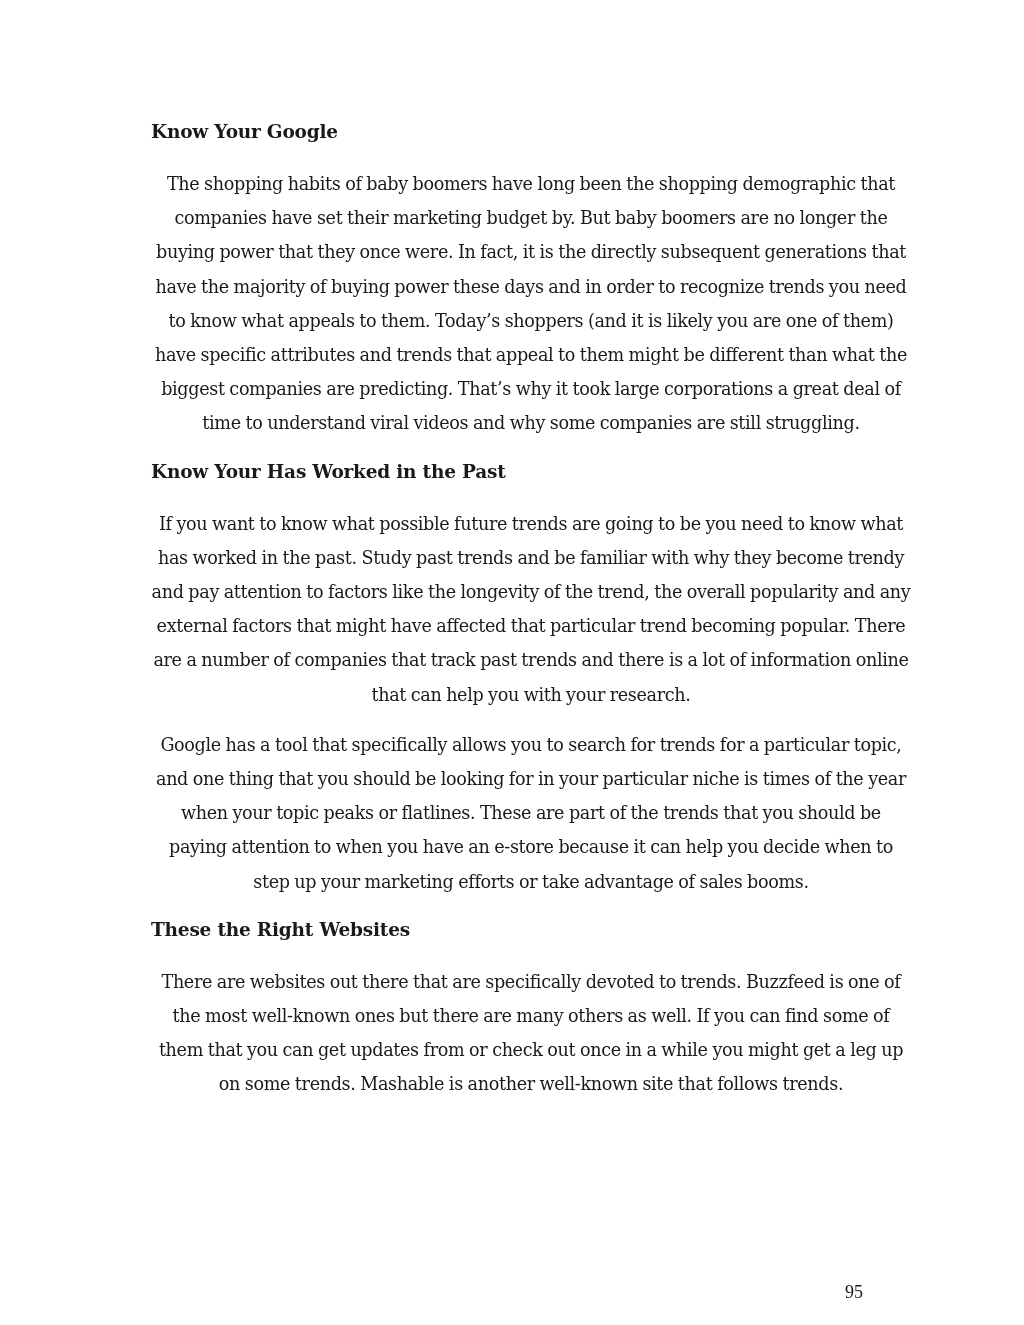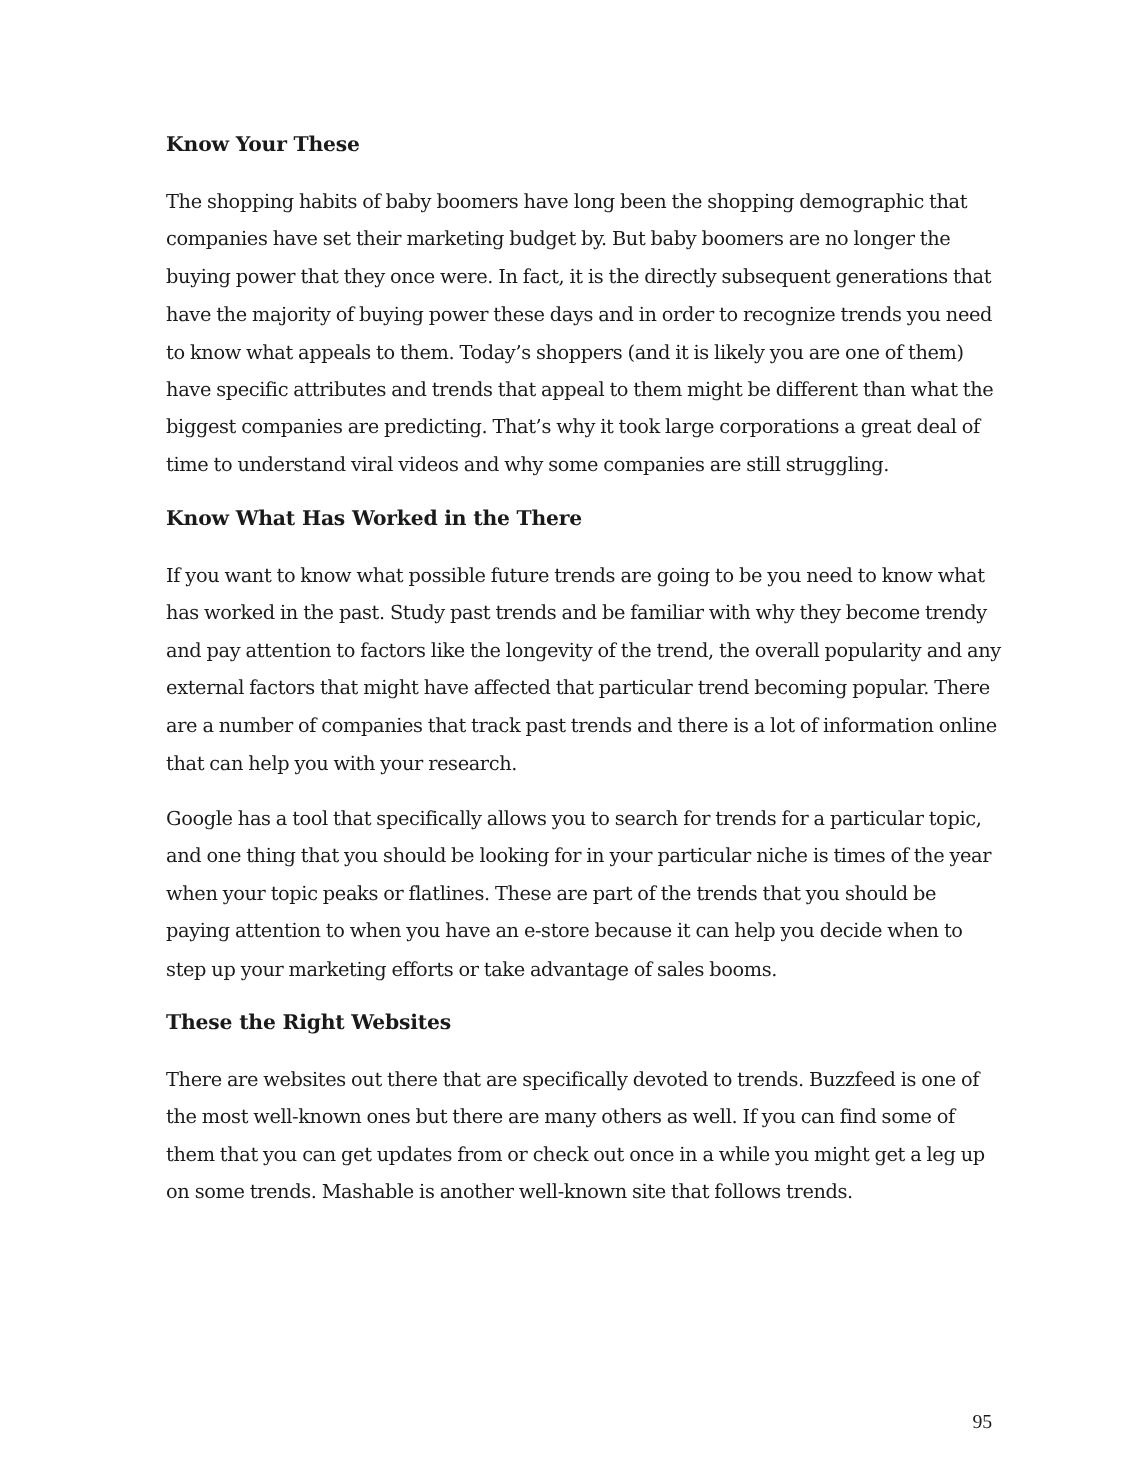--- a/index.html
+++ b/index.html
@@ -13,36 +13,37 @@
     line-height: 30px;
     letter-spacing: -0.2px;
   }
   p {
     font-family: "DejaVu Serif", serif;
     font-size: 17.6px;
     line-height: 34.2px;
     margin: 0 0 16px 0;
     letter-spacing: -0.35px;
     word-spacing: -0.5px;
+    text-align: center;
   }
   .pagenum {
-    position: absolute; left: 884px; top: 1282px;
+    position: absolute; left: 845px; top: 1282px;
     font-family: "Liberation Serif", serif; font-size: 18px; color: #1a1a1a;
   }
 </style>
 </head>
 <body>
 
 <div class="page">
   <section>
-    <h2>Know Your These</h2>
+    <h2>Know Your Google</h2>
     <p>The shopping habits of baby boomers have long been the shopping demographic that companies have set their marketing budget by. But baby boomers are no longer the buying power that they once were. In fact, it is the directly subsequent generations that have the majority of buying power these days and in order to recognize trends you need to know what appeals to them. Today’s shoppers (and it is likely you are one of them) have specific attributes and trends that appeal to them might be different than what the biggest companies are predicting. That’s why it took large corporations a great deal of time to understand viral videos and why some companies are still struggling.</p>
   </section>
   <section>
-    <h2>Know What Has Worked in the There</h2>
+    <h2>Know Your Has Worked in the Past</h2>
     <p>If you want to know what possible future trends are going to be you need to know what has worked in the past. Study past trends and be familiar with why they become trendy and pay attention to factors like the longevity of the trend, the overall popularity and any external factors that might have affected that particular trend becoming popular. There are a number of companies that track past trends and there is a lot of information online that can help you with your research.</p>
   </section>
   <section>
     <p>Google has a tool that specifically allows you to search for trends for a particular topic, and one thing that you should be looking for in your particular niche is times of the year when your topic peaks or flatlines. These are part of the trends that you should be paying attention to when you have an e-store because it can help you decide when to step up your marketing efforts or take advantage of sales booms.</p>
   </section>
   <section>
     <h2>These the Right Websites</h2>
     <p>There are websites out there that are specifically devoted to trends. Buzzfeed is one of the most well-known ones but there are many others as well. If you can find some of them that you can get updates from or check out once in a while you might get a leg up on some trends. Mashable is another well-known site that follows trends.</p>
   </section>
 </div>

